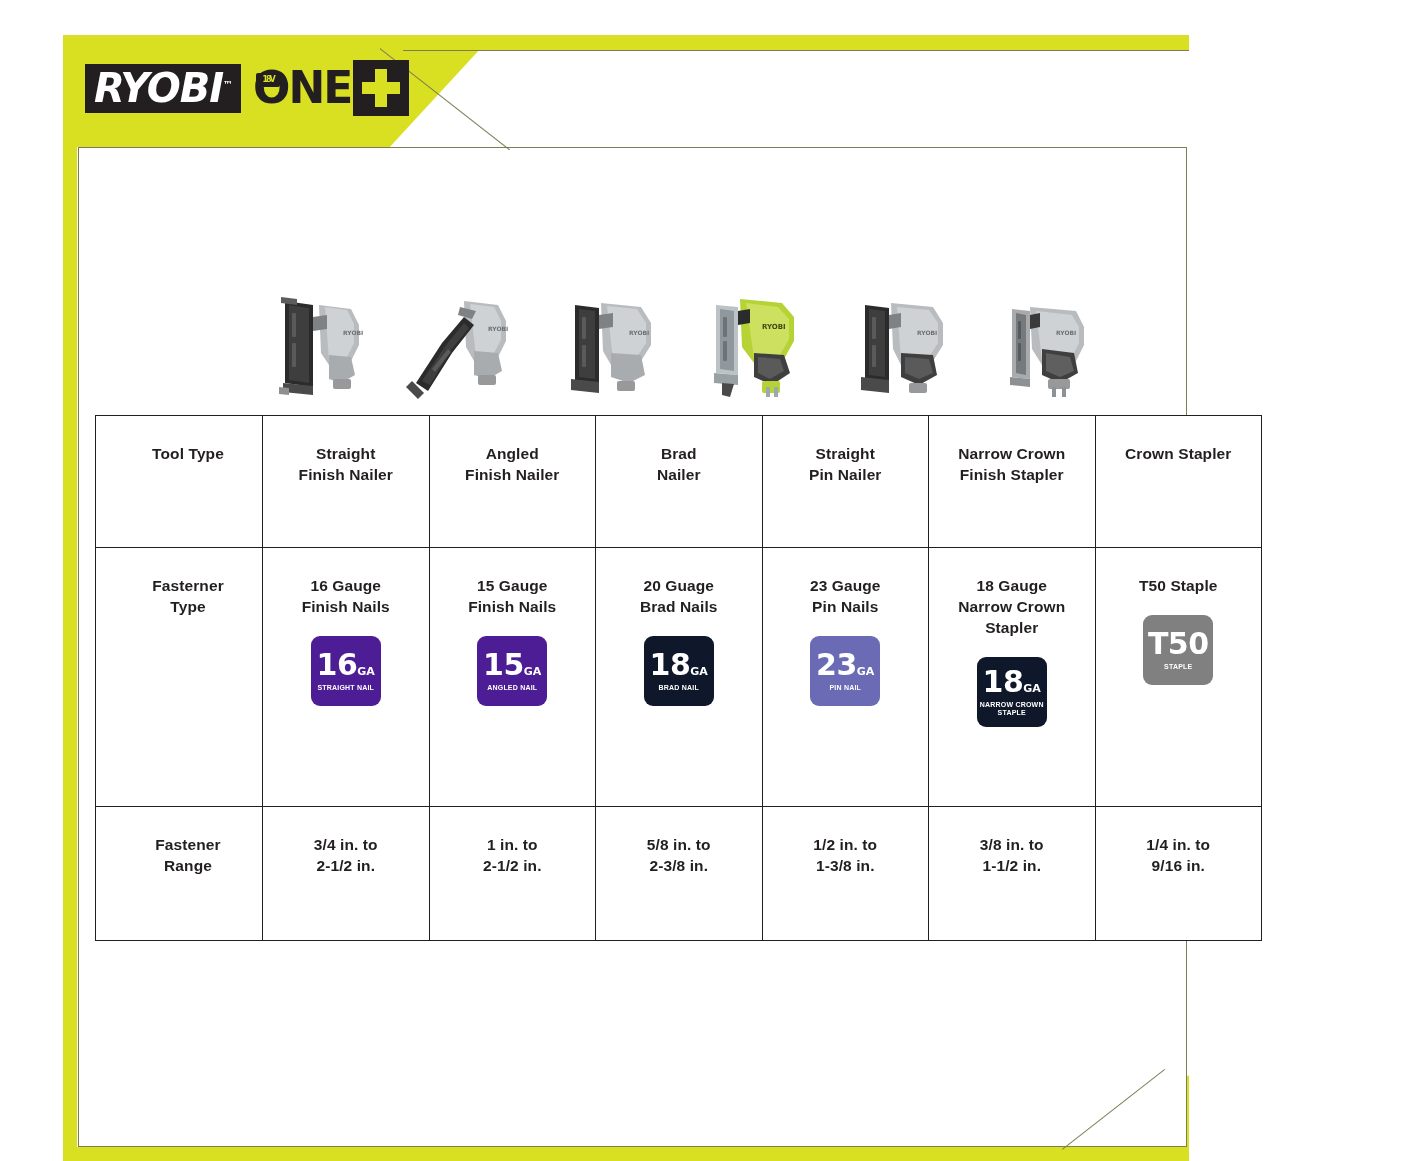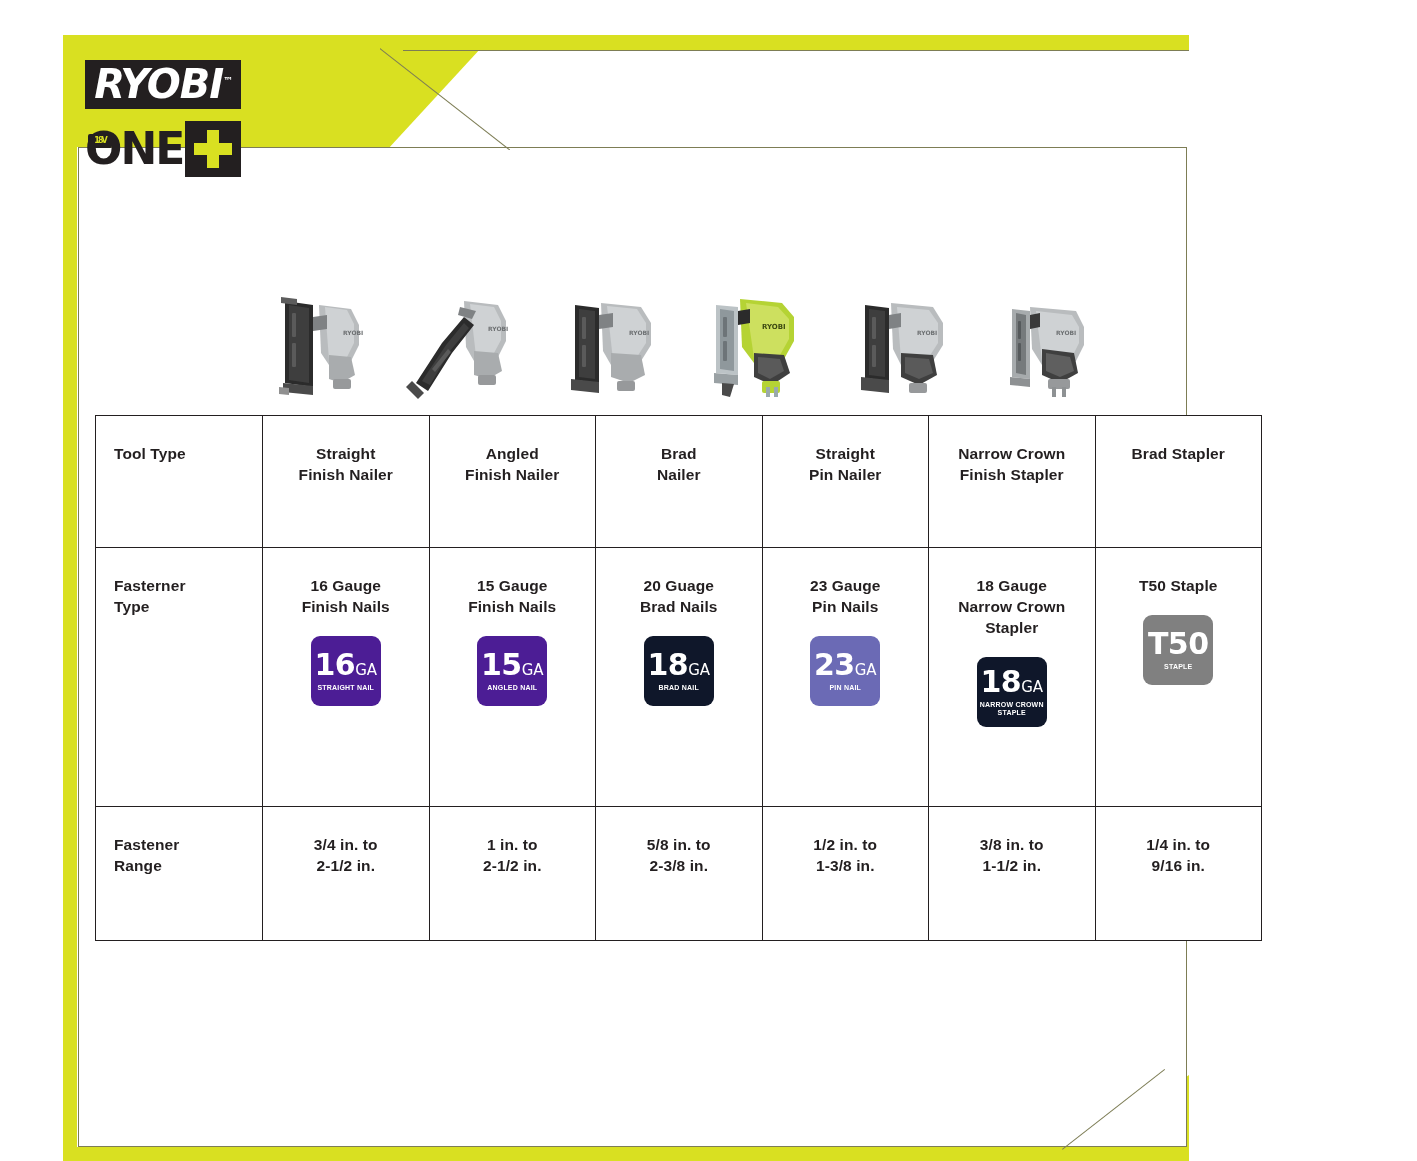--- a/index.html
+++ b/index.html
@@ -125,21 +125,20 @@
 
   
   .logo-wrap {
     position: absolute;
     left: 85px;
     top: 60px;
     display: flex;
     align-items: center;
     gap: 12px;
     z-index: 10;
-    flex-direction: column;
   }
   .logo-ryobi {
     background: #231f20;
     color: #ffffff;
     font-family: "DejaVu Sans", sans-serif;
     font-weight: bold;
     font-size: 40px;
     letter-spacing: -1px;
     padding: 4px 9px 5px 9px;
     line-height: 1;
@@ -265,21 +264,21 @@
   .row-range td { height: 105px; }
 
   .cell-text {
     font-family: "Liberation Sans", sans-serif;
     font-size: 15.5px;
     font-weight: bold;
     color: #231f20;
     line-height: 1.35;
     letter-spacing: 0.1px;
   }
-  .cell-text .ln { display: block; }
+  .cell-text .ln { display: block; text-align: center; }
 
   
   .badge-wrap {
     display: flex;
     justify-content: center;
     margin-top: 18px;
   }
   .badge {
     width: 70px;
     height: 70px;
@@ -296,22 +295,22 @@
   .badge .big {
     font-family: "DejaVu Sans", sans-serif;
     font-weight: bold;
     font-size: 30px;
     line-height: 0.95;
     letter-spacing: -0.5px;
     display: flex;
     align-items: baseline;
   }
   .badge .ga {
-    font-size: 15px;
-    font-weight: normal;
+    font-size: 11px;
+    font-weight: bold;
     margin-left: 0;
     letter-spacing: 0;
   }
   .badge .sub {
     font-family: "Liberation Sans", sans-serif;
     font-size: 7px;
     font-weight: bold;
     letter-spacing: 0.2px;
     text-align: center;
     line-height: 1.2;
@@ -509,21 +508,21 @@
           </div>
         </td>
         <td class="data-cell">
           <div class="cell-text">
             <span class="ln">Narrow Crown</span>
             <span class="ln">Finish Stapler</span>
           </div>
         </td>
         <td class="data-cell">
           <div class="cell-text">
-            <span class="ln">Brad Stapler</span>
+            <span class="ln">Crown Stapler</span>
           </div>
         </td>
       </tr>
 
       <tr class="row-fastener">
         <td class="label-cell">
           <div class="cell-text">
             <span class="ln">Fasterner</span>
             <span class="ln">Type</span>
           </div>

